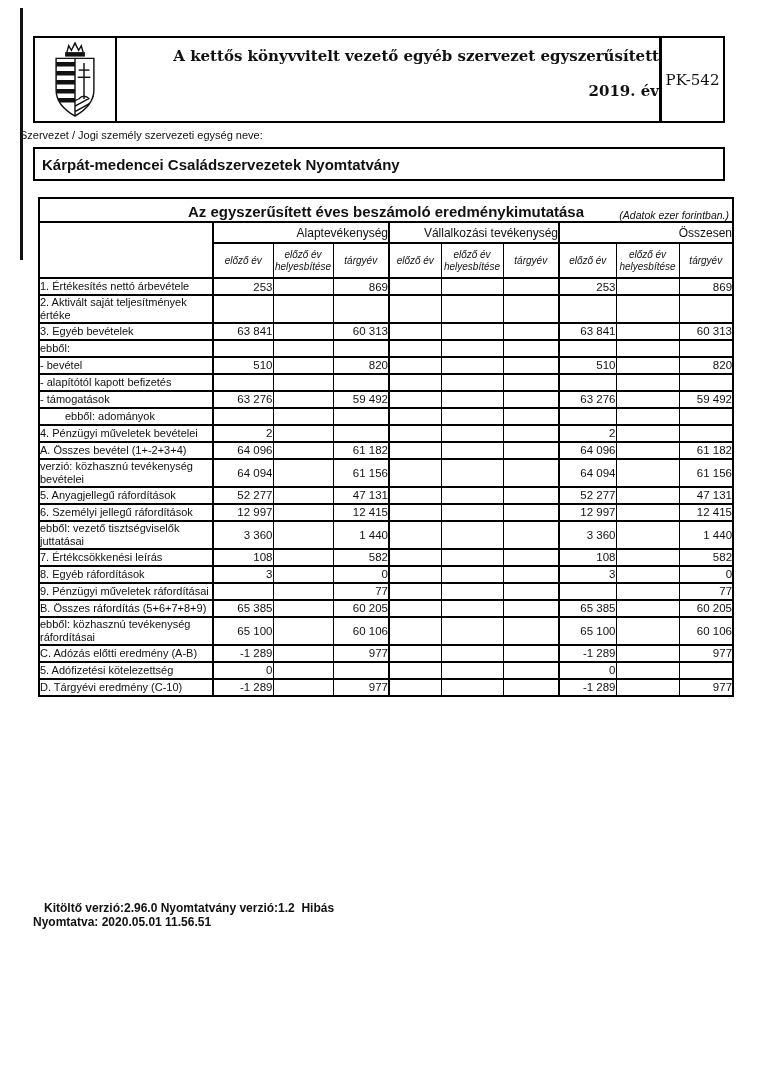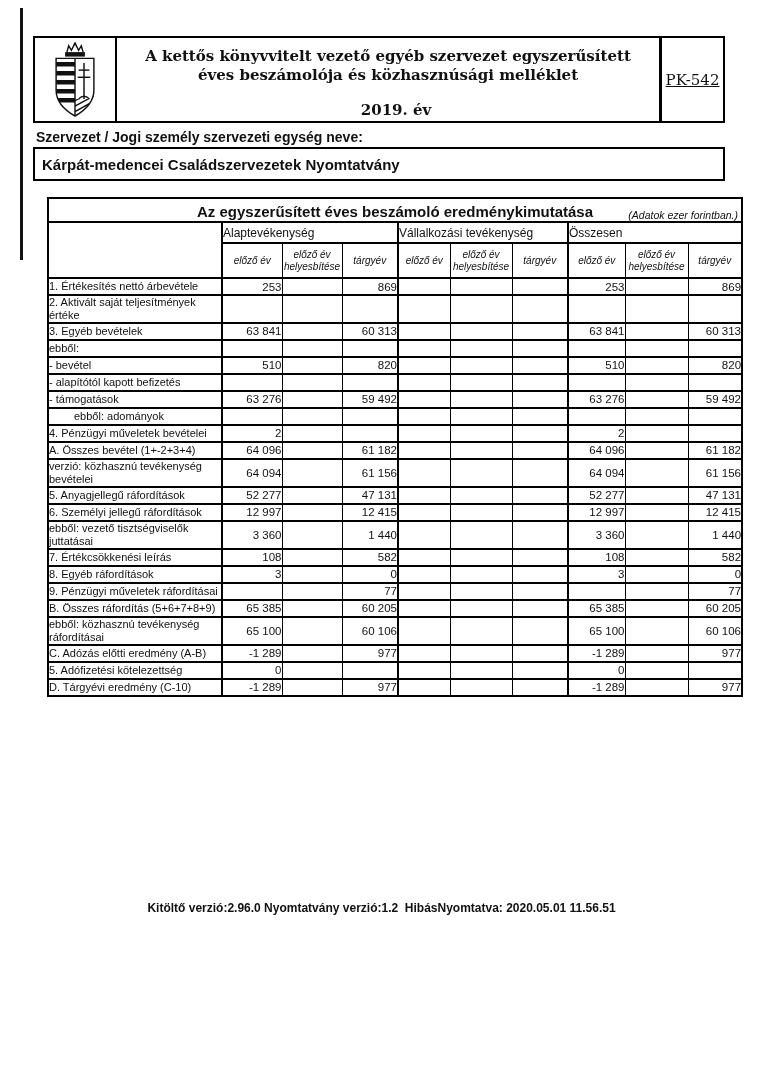--- a/index.html
+++ b/index.html
@@ -8,54 +8,54 @@
     font-family:"Liberation Sans", sans-serif;color:#111;overflow:hidden;
   }
   .artifact-line{position:absolute;left:20px;top:8px;width:3px;height:252px;background:#111;}
 
   
   .header-box{
     position:absolute;left:33px;top:36px;width:692px;height:87px;
     border:2px solid #000;display:flex;box-sizing:border-box;background:#fff;
   }
   .logo-cell{width:82px;border-right:2px solid #000;display:flex;align-items:center;justify-content:center;box-sizing:border-box;}
-  .title-cell{flex:1;text-align:center;font-family:"DejaVu Serif","Liberation Serif",serif;font-weight:bold;padding-top:9px;box-sizing:border-box;}
+  .title-cell{flex:1;text-align:right;font-family:"DejaVu Serif","Liberation Serif",serif;font-weight:bold;padding-top:9px;box-sizing:border-box;}
   .title-cell .tl{font-size:15px;line-height:1.28;}
   .title-cell .yr{font-size:15px;margin-top:16px;padding-left:16px;}
   .pk-cell{width:64px;border-left:3px solid #000;display:flex;align-items:center;justify-content:center;
-    font-family:"DejaVu Serif","Liberation Serif",serif;font-size:15px;box-sizing:border-box;text-decoration:underline;}
-
-  .org-label{position:absolute;left:36px;top:129px;font-size:14px;font-weight:bold;}
+    font-family:"DejaVu Serif","Liberation Serif",serif;font-size:15px;box-sizing:border-box;}
+
+  .org-label{position:absolute;left:20px;top:129px;font-size:11px;font-weight:normal;}
   .org-box{
     position:absolute;left:33px;top:147px;width:692px;height:34px;border:2px solid #000;
     box-sizing:border-box;display:flex;align-items:center;padding-left:7px;
     font-size:15px;font-weight:bold;background:#fff;
   }
 
   
-  .report-wrap{position:absolute;left:47px;top:197px;width:676px;}
+  .report-wrap{position:absolute;left:38px;top:197px;width:676px;}
   table.report{border-collapse:collapse;table-layout:fixed;width:694px;background:#fff;}
   table.report td, table.report th{
     border:solid #000;border-width:2px 1px;box-sizing:border-box;
     padding:0;vertical-align:middle;font-weight:normal;
   }
   table.report{border:2px solid #000;}
   tr.titlerow td{height:24px;position:relative;border-width:2px 1px;}
   .tbl-title{display:block;text-align:center;font-size:15px;font-weight:bold;padding-top:2px;}
   .unit-note{position:absolute;right:3px;bottom:0px;font-size:10.5px;font-style:italic;font-weight:normal;}
-  tr.grouprow th{height:21px;font-size:12px;text-align:left;}
+  tr.grouprow th{height:21px;font-size:12px;text-align:right;}
   tr.subhead th{height:35px;font-size:10px;font-style:italic;text-align:center;line-height:1.15;padding:1px;}
   th.corner{border-width:2px 1px;}
   td.lbl{font-size:11px;line-height:1.18;padding:3px 2px 3px 4px;text-align:left;height:17px;border-radius:7px;}
   td.lbl.ind{padding-left:25px;margin-top:24px;}
   td.val{font-size:11.5px;font-weight:bold;text-align:right;padding-right:3px;}
   .gb{border-left-width:2px !important;}
 
   
-  .form-footer{position:absolute;left:33px;top:901px;width:692px;font-size:12px;font-weight:bold;display:flex;justify-content:center;}
+  .form-footer{position:absolute;left:33px;top:901px;width:692px;font-size:12px;font-weight:bold;display:flex;justify-content:center;flex-direction:column;}
   .form-footer .fl{padding-left:11px;white-space:pre;}
   .form-footer .fr{padding-right:6px;}
   .coa{display:block;}
 </style>
 </head>
 <body>
 
 <div class="page">
 
   <div class="artifact-line"></div>
@@ -93,21 +93,20 @@
         <g clip-path="url(#shr)">
           <line x1="30" y1="66" x2="52" y2="54"></line>
           <line x1="30" y1="72" x2="52" y2="60"></line>
           <line x1="30" y1="78" x2="52" y2="66"></line>
           <line x1="30" y1="84" x2="52" y2="72"></line>
         </g>
       </svg>
     </div>
     <div class="title-cell">
       <div class="tl">A kettős könyvvitelt vezető egyéb szervezet egyszerűsített</div>
-      <div class="tl">éves beszámolója és közhasznúsági melléklet</div>
       <div class="yr">2019. év</div>
     </div>
     <div class="pk-cell">PK-542</div>
   </div>
 
   <div class="org-label">Szervezet / Jogi személy szervezeti egység neve:</div>
   <div class="org-box">
     <span>Kárpát-medencei Családszervezetek Nyomtatvány</span>
   </div>
 

